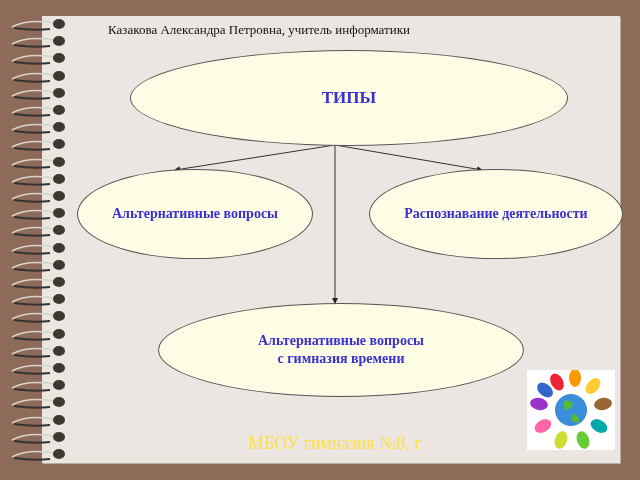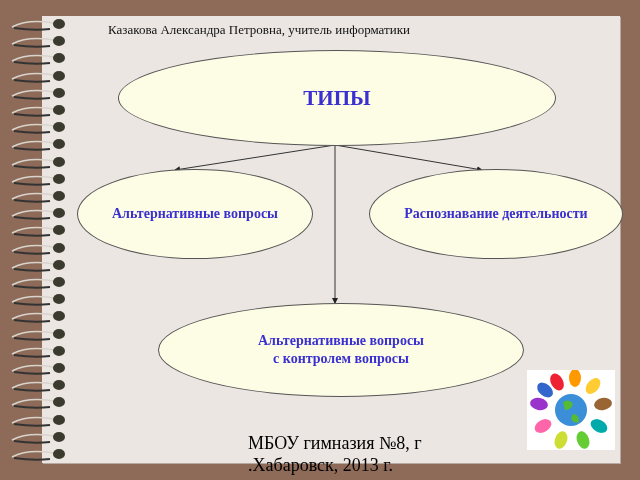--- a/index.html
+++ b/index.html
@@ -1,21 +1,21 @@
 <!DOCTYPE html>
 <html><head>
 <meta charset="utf-8">
 <style>
   html, body { margin:0; padding:0; }
   body { width:640px; height:480px; background:#8e6b58; position:relative; overflow:hidden; font-family:"Liberation Serif", serif; }
   .paper { position:absolute; left:42px; top:16px; width:578px; height:447px; background:#ebe6e2; box-shadow: 1px 1px 0 #b8aaa0; }
   .ring { position:absolute; left:10px; width:56px; height:14px; }
   .author { position:absolute; left:0; width:518px; top:22px; text-align:center; font-size:13px; color:#111; }
   .ellipse { position:absolute; border-radius:50%; background:#fdfde6; border:1px solid #555; display:flex; align-items:center; justify-content:center; text-align:center; color:#3a2fd0; font-weight:bold; }
-  .footer { position:absolute; left:248px; top:432px; font-size:18px; color:#000000; line-height:22px; }
+  .footer { position:absolute; left:248px; top:432px; font-size:18px; color:#fde047; line-height:22px; }
   .logo { position:absolute; left:527px; top:370px; width:88px; height:80px; background:#fff; }
   svg.lines { position:absolute; left:0; top:0; }
 </style>
 </head>
 <body>
 
 <div class="paper"></div>
 
 <div id="rings">
     <div class="ring" style="top: 18px;"><svg width="56" height="14">
@@ -156,38 +156,38 @@
   <defs>
     <marker id="ah" markerWidth="6" markerHeight="6" refX="5" refY="3" orient="auto">
       <path d="M0,0 L6,3 L0,6 z" fill="#222"></path>
     </marker>
   </defs>
   <line x1="335" y1="145" x2="175" y2="170" stroke="#333" stroke-width="1" marker-end="url(#ah)"></line>
   <line x1="335" y1="145" x2="482" y2="170" stroke="#333" stroke-width="1" marker-end="url(#ah)"></line>
   <line x1="335" y1="145" x2="335" y2="303" stroke="#333" stroke-width="1" marker-end="url(#ah)"></line>
 </svg>
 
-<div class="ellipse" style="left:118px;top:50px;width:436px;height:94px;font-size:21px;line-height:20px;">
+<div class="ellipse" style="left:130px;top:50px;width:436px;height:94px;font-size:17px;line-height:20px;">
   <div>
     <div>ТИПЫ</div>
   </div>
 </div>
 
 <div class="ellipse" style="left:77px;top:169px;width:234px;height:88px;font-size:14px;">
   <span>Альтернативные вопросы</span>
 </div>
 
 <div class="ellipse" style="left:369px;top:169px;width:252px;height:88px;font-size:14px;">
   <span>Распознавание деятельности</span>
 </div>
 
 <div class="ellipse" style="left:158px;top:303px;width:364px;height:92px;font-size:14px;line-height:18px;">
   <div>
     <div>Альтернативные вопросы</div>
-    <div>с контролем вопросы</div>
+    <div>с гимназия времени</div>
   </div>
 </div>
 
 <div class="logo">
   <svg width="88" height="80" viewBox="0 0 88 80">
     <g transform="translate(44,40)">
       <g fill="#e23">
           <ellipse cx="-14" cy="-28" rx="6" ry="9" transform="rotate(-30 -14 -28)"></ellipse>
         </g>
       <g fill="#f90">
@@ -218,14 +218,13 @@
           <ellipse cx="-26" cy="-20" rx="6" ry="9" transform="rotate(310 -26 -20)"></ellipse>
         </g>
       <circle r="16" fill="#3a8fd8"></circle>
       <path d="M-8,-8 q6,-4 10,2 q-2,6 -8,6 z M2,4 q6,0 6,8 q-6,2 -8,-4 z" fill="#5b3"></path>
     </g>
   </svg>
 </div>
 
 <div class="footer">
   <div>МБОУ гимназия №8, г</div>
-  <div>.Хабаровск, 2013 г.</div>
 </div>
 
 </body></html>

